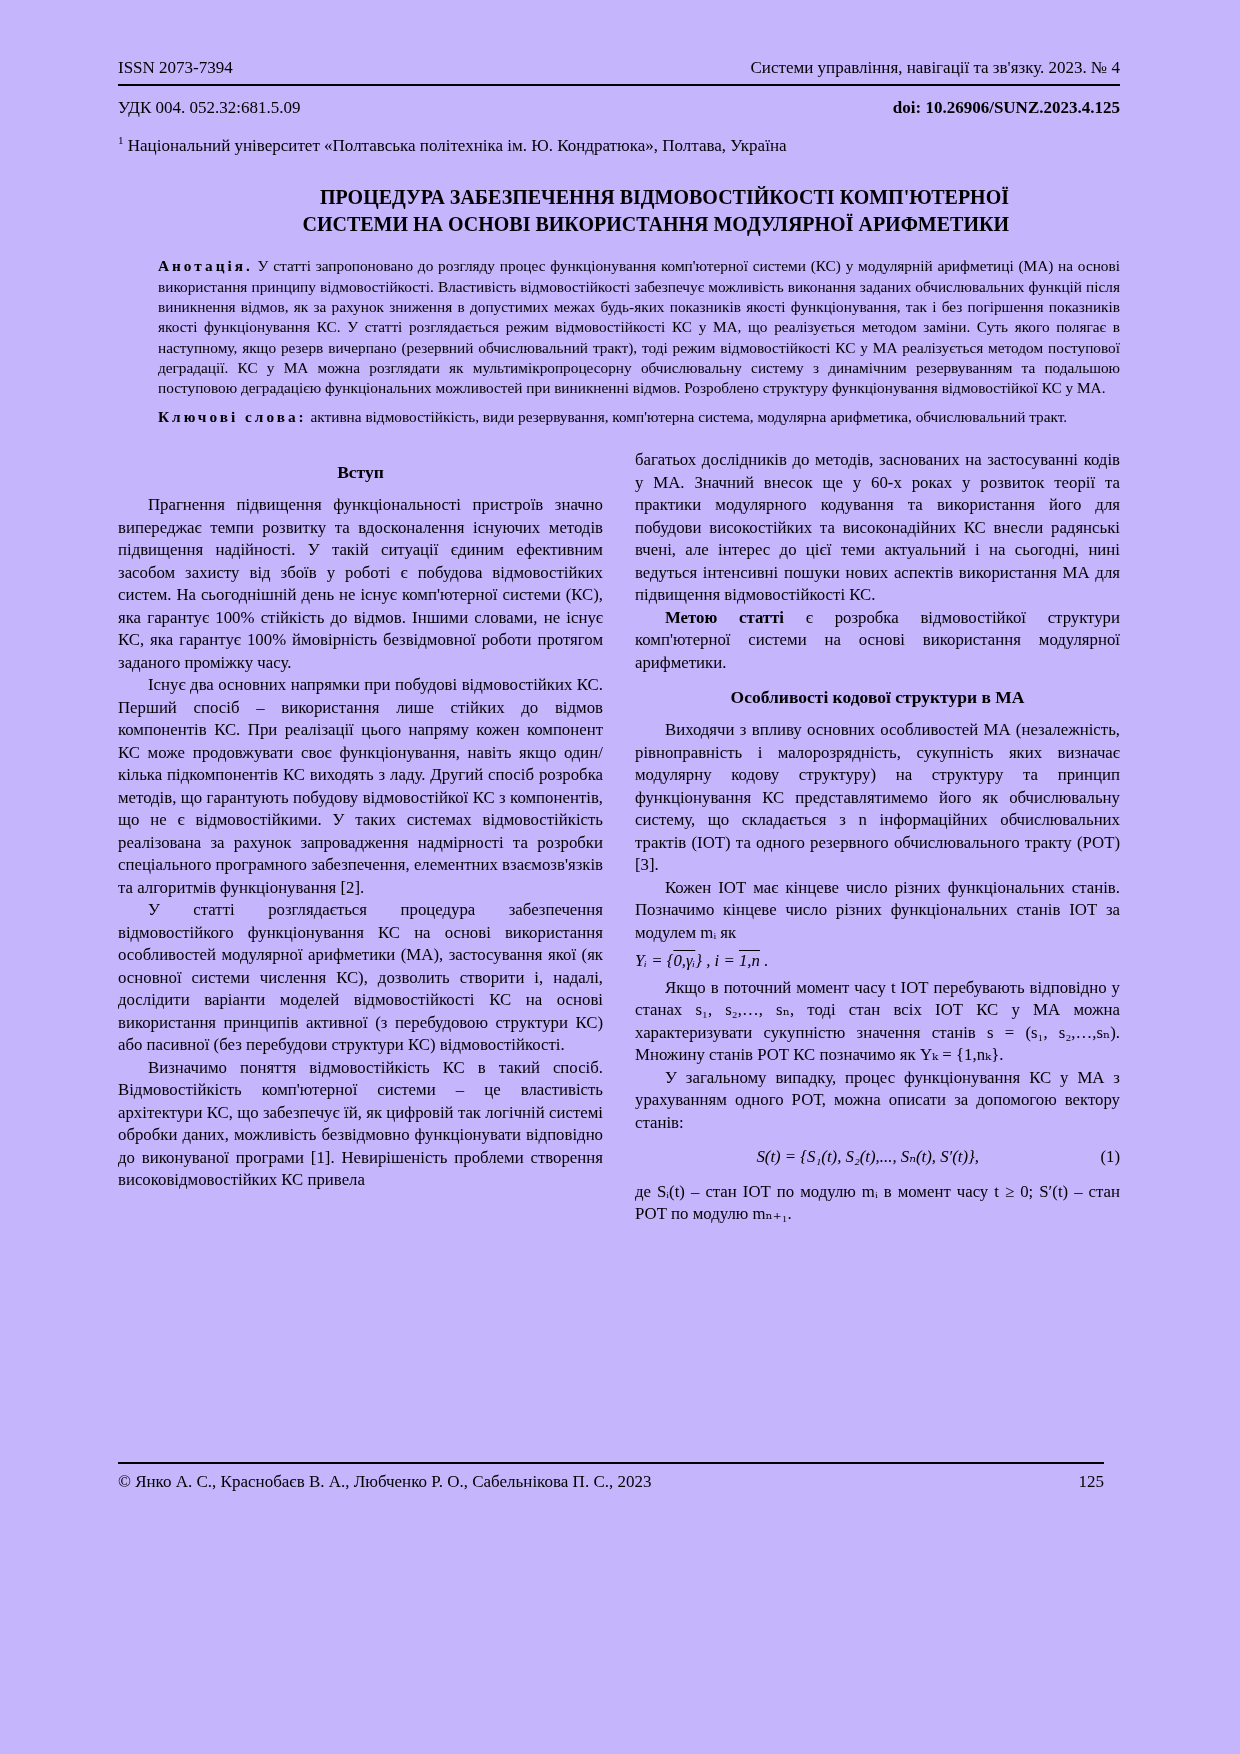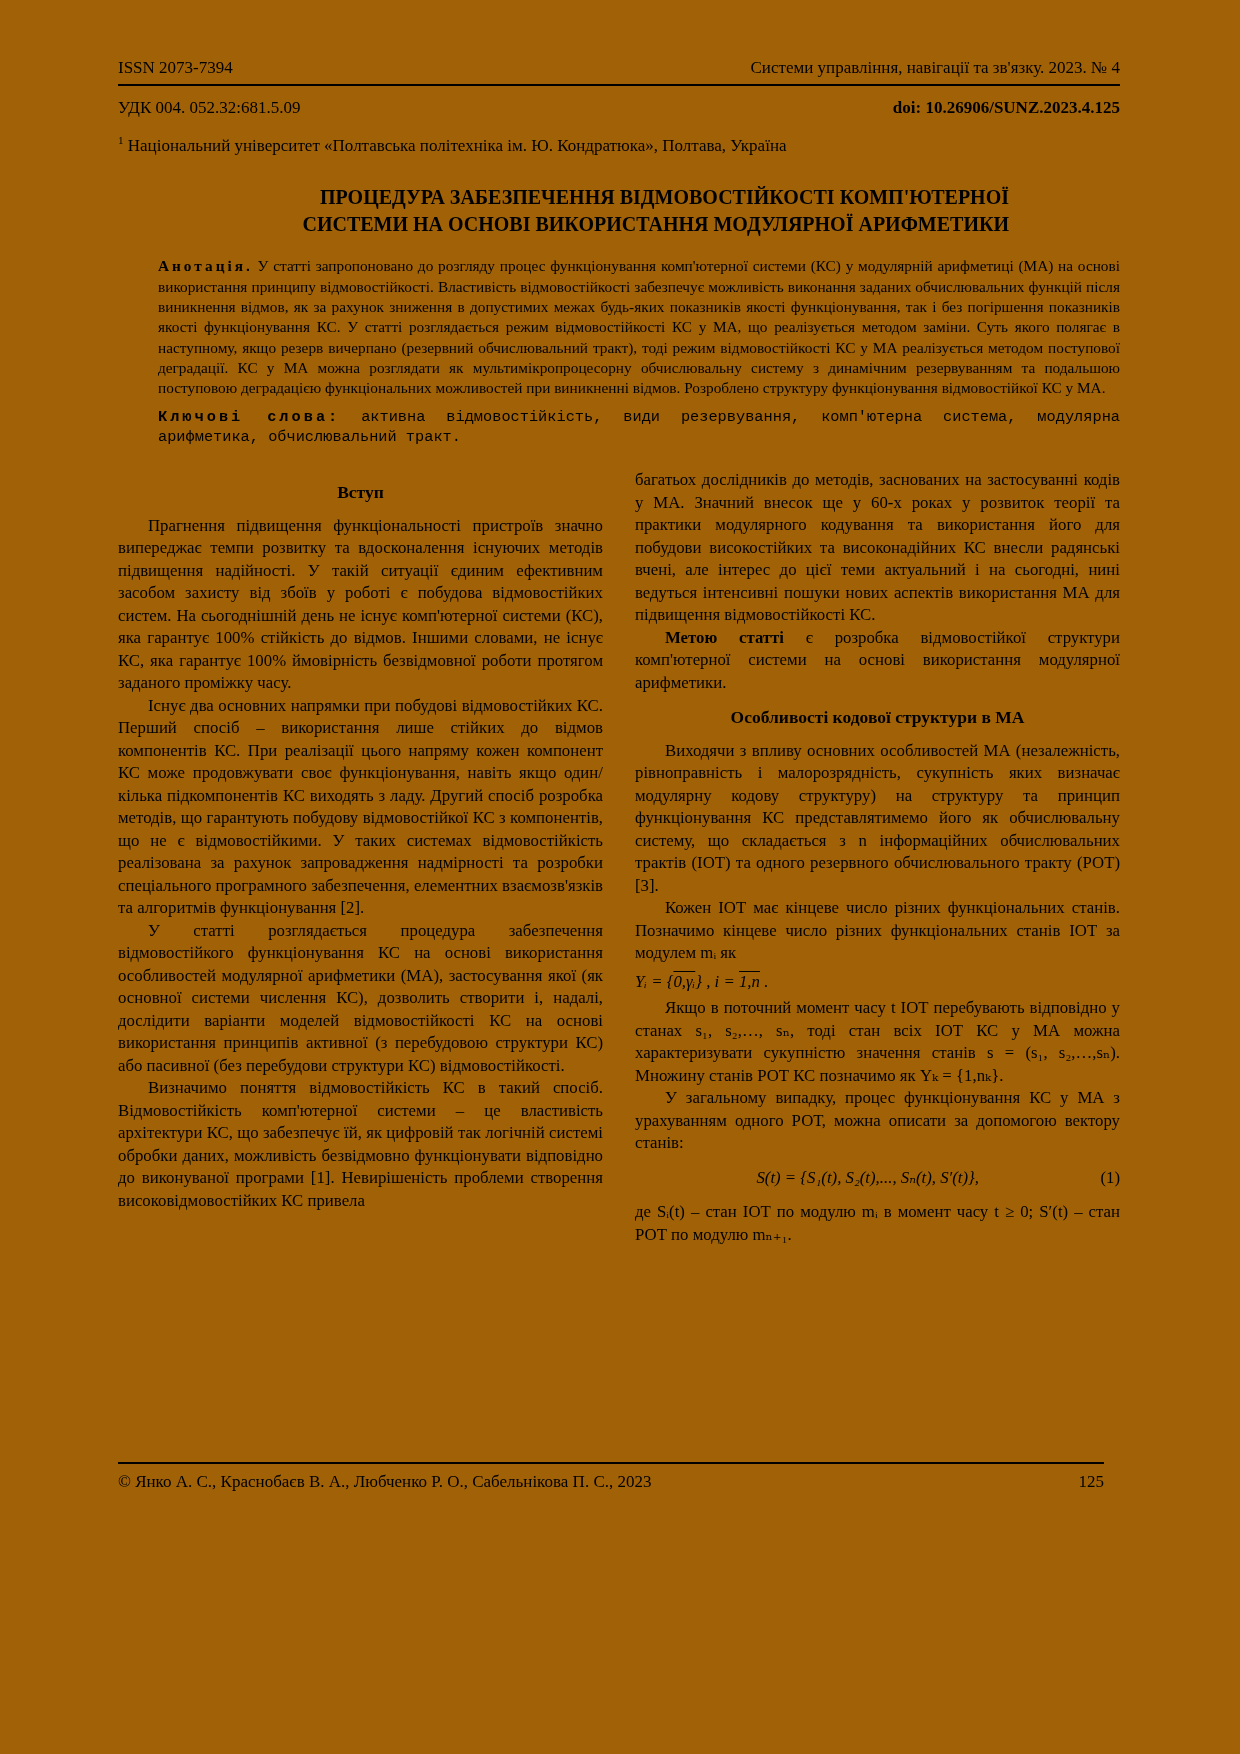--- a/index.html
+++ b/index.html
@@ -1,21 +1,21 @@
 <!DOCTYPE html>
 <html><head>
 <meta charset="utf-8">
 <style>
   html, body { margin: 0; padding: 0; background: #ffffff; }
   .page {
     position: relative;
     width: 1240px;
     height: 1754px;
     margin: 0 auto;
-    background: #a16207;
+    background: #c4b5fd;
     box-sizing: border-box;
     padding: 58px 120px 0 118px;
     font-family: "Liberation Serif", "DejaVu Serif", serif;
     color: #000;
     font-size: 17px;
   }
   .header-row, .meta-row, .footer-row {
     display: flex;
     justify-content: space-between;
     align-items: baseline;
@@ -36,21 +36,21 @@
     font-size: 20px;
     font-weight: bold;
     line-height: 1.35;
   }
   .abstract, .keywords {
     margin: 0 0 0 40px;
     text-align: justify;
     font-size: 15.3px;
     line-height: 1.33;
   }
-  .keywords { margin-top: 8px; font-family: Liberation Mono, monospace; }
+  .keywords { margin-top: 8px; }
   .lbl { font-weight: bold; letter-spacing: 3px; margin-top: 36px; }
   .columns {
     margin-top: 22px;
     display: flex;
     gap: 32px;
   }
   .col {
     flex: 1 1 0;
     text-align: justify;
     font-size: 16.8px;

